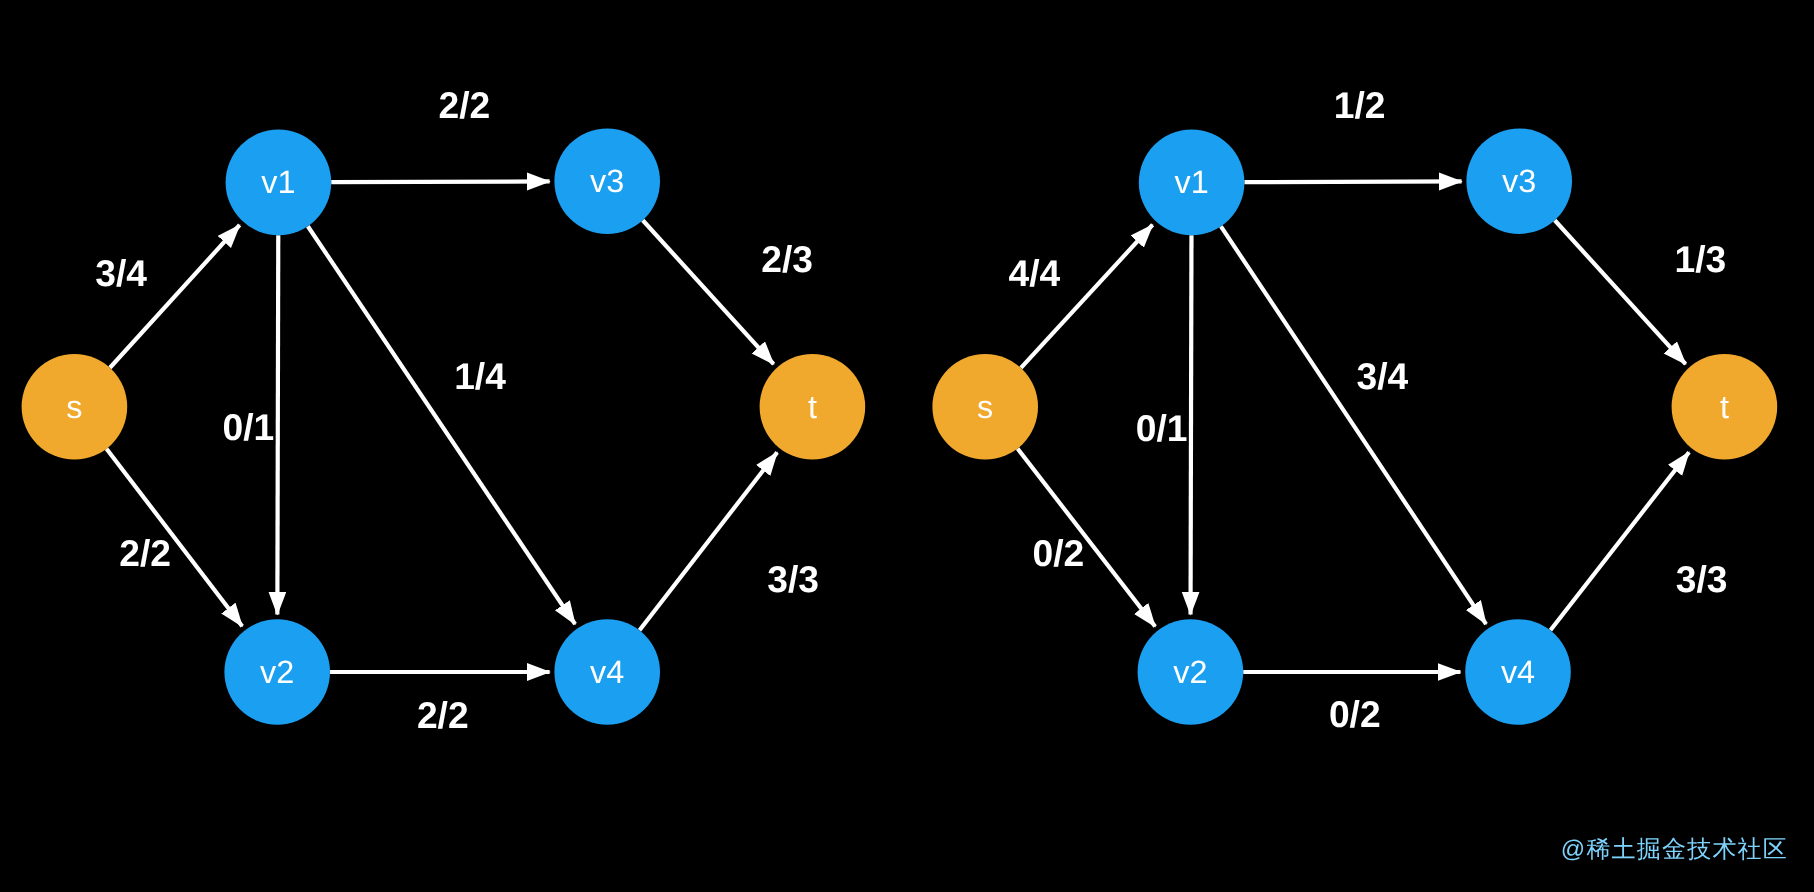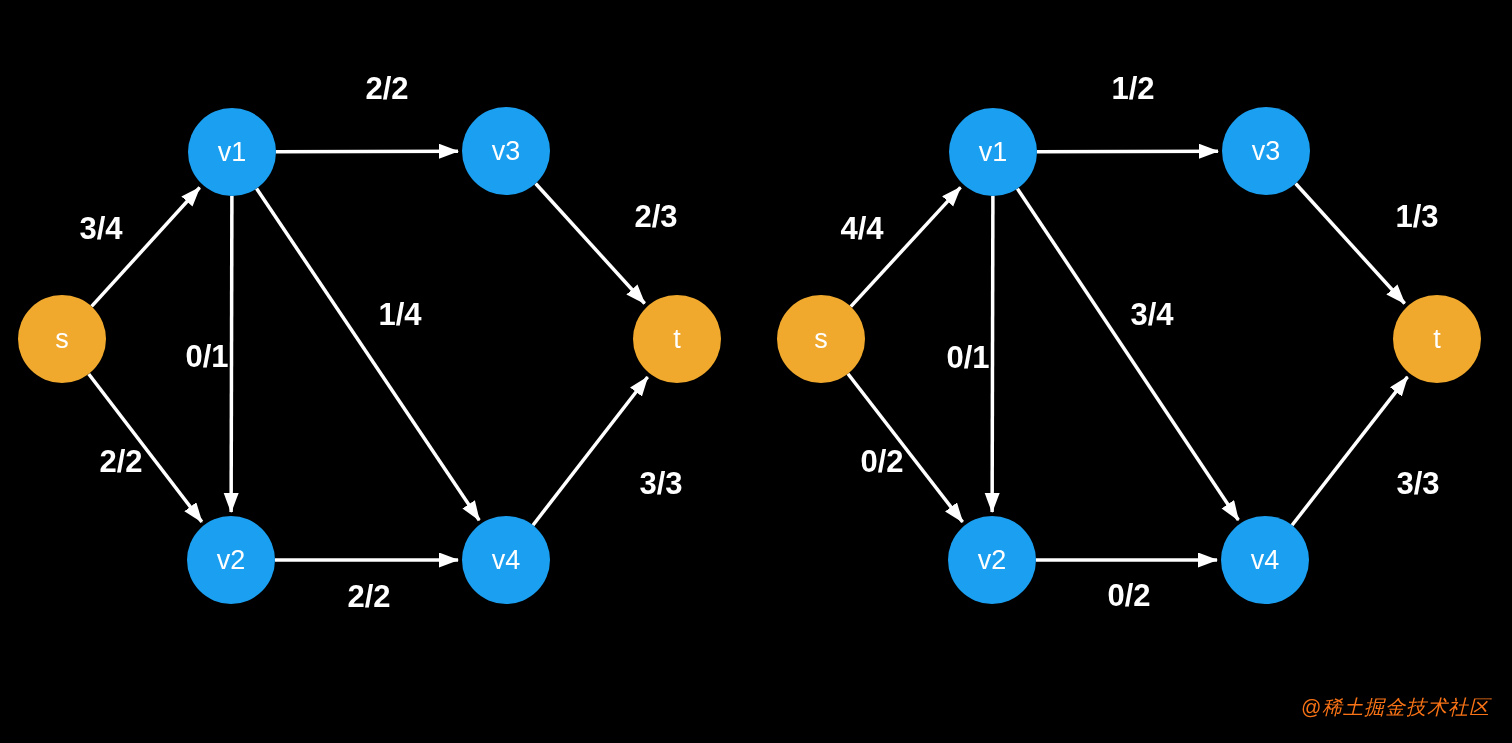--- a/index.html
+++ b/index.html
@@ -111,14 +111,14 @@
         <circle cx="992" cy="560" r="44" fill="#1b9ff1"></circle>
         <text x="992" y="560" class="node-label" fill="#ffffff" dominant-baseline="central">v2</text>
         <circle cx="1266" cy="151" r="44" fill="#1b9ff1"></circle>
         <text x="1266" y="151" class="node-label" fill="#ffffff" dominant-baseline="central">v3</text>
         <circle cx="1265" cy="560" r="44" fill="#1b9ff1"></circle>
         <text x="1265" y="560" class="node-label" fill="#ffffff" dominant-baseline="central">v4</text>
         <circle cx="1437" cy="339" r="44" fill="#f0a92c"></circle>
         <text x="1437" y="339" class="node-label" fill="#ffffff" dominant-baseline="central">t</text>
       </g>
     </svg>
-  <div id="watermark" style="color: #f97316; font-style: italic;">@稀土掘金技术社区</div>
+  <div id="watermark" style="color: #7dd3fc;">@稀土掘金技术社区</div>
 </div>
 
 </body></html>

